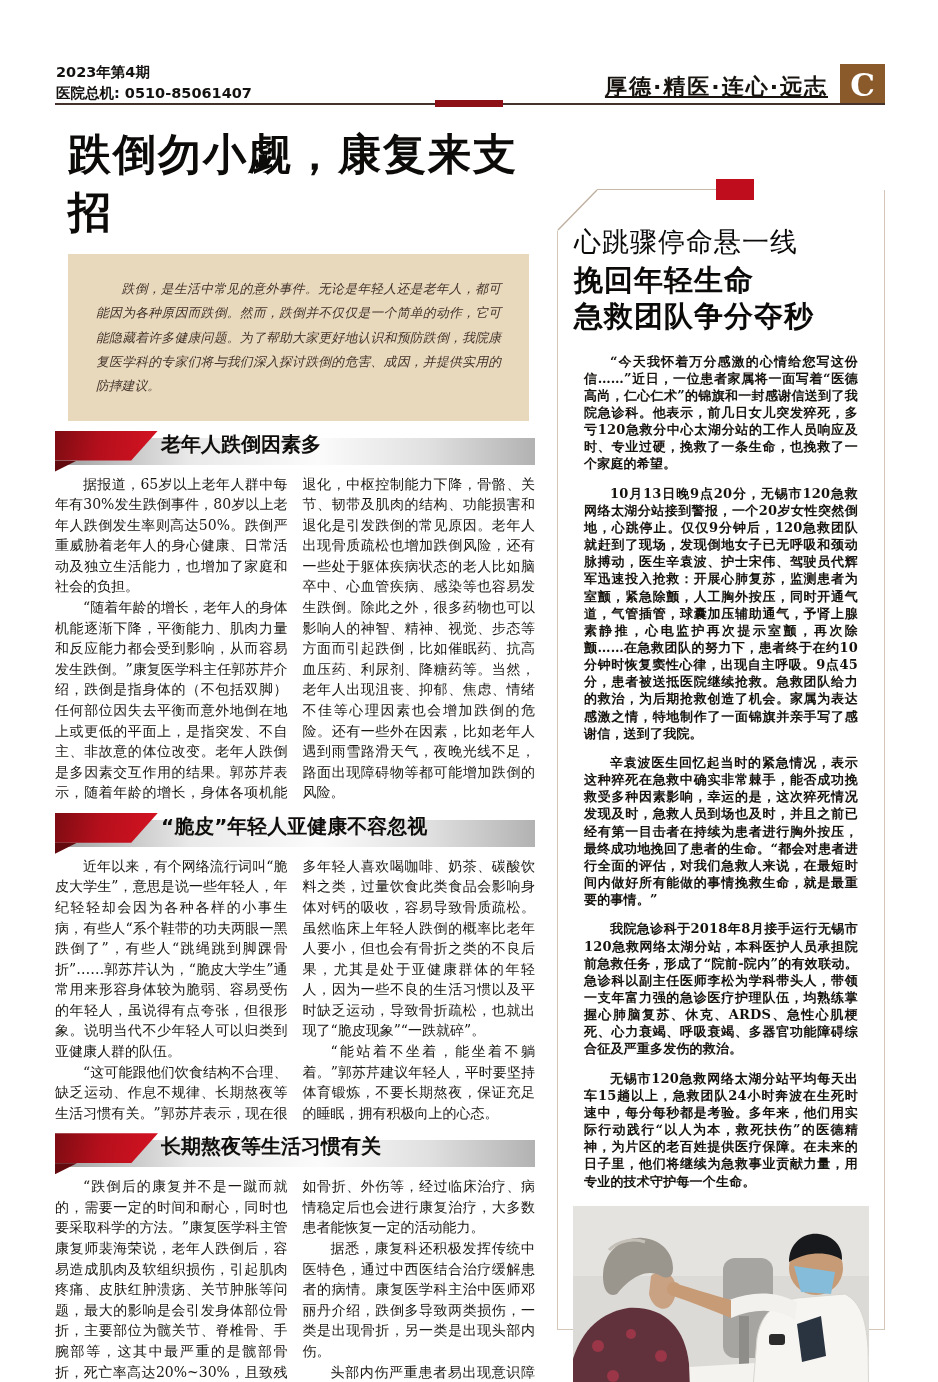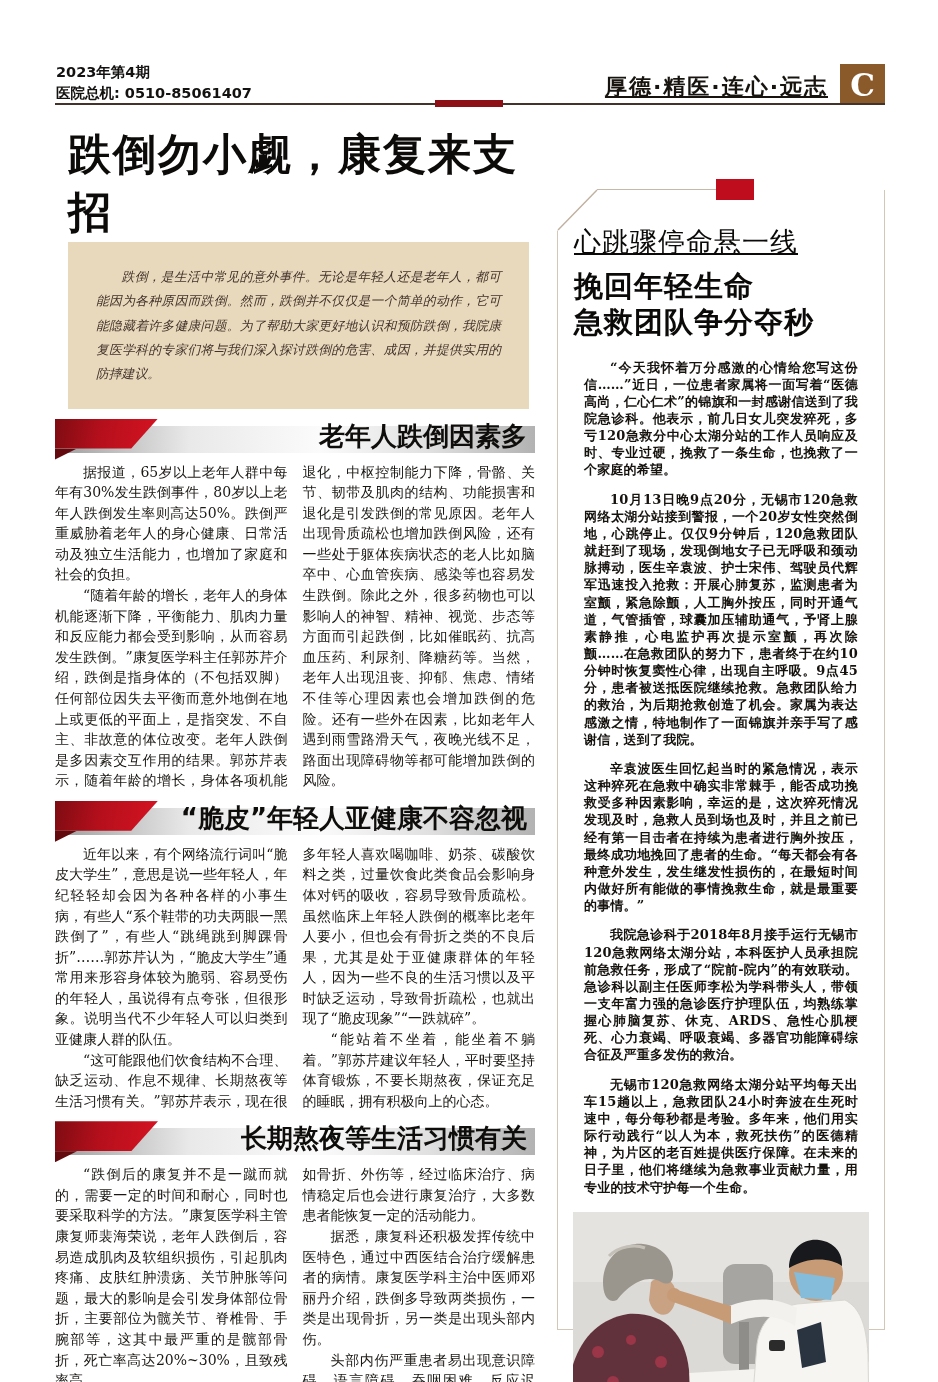--- a/index.html
+++ b/index.html
@@ -12,50 +12,50 @@
   .motto{position:absolute;right:110px;top:72px;font-family:"DejaVu Sans","Liberation Sans",sans-serif;
          font-weight:700;font-size:22px;letter-spacing:2px;color:#17140f;text-decoration:underline;}
   .edition{position:absolute;right:53px;top:64px;width:45px;height:41px;background:#8a5a2a;
            color:#fff;font-family:"DejaVu Serif","Liberation Serif",serif;font-size:31px;font-weight:700;
            display:flex;align-items:center;justify-content:center;}
   .rule{position:absolute;left:55px;top:103px;width:830px;height:2px;background:#44332a;}
   .rule-accent{position:absolute;left:380px;top:-3px;width:68px;height:7px;background:#8c1016;}
 
   
   .left-col{position:absolute;left:55px;top:126px;width:480px;}
-  .headline{margin:0 0 0 13px;font-size:43px;font-weight:900;letter-spacing:2px;color:#0d0b09;
+  .headline{margin:0 0 12px 13px;font-size:43px;font-weight:900;letter-spacing:2px;color:#0d0b09;
             font-family:Liberation Mono, monospace;}
   .intro-box{margin:0 6px 0 13px;background:#e9d9bc;padding:15px 20px 14px 20px;}
   .intro-box p{margin:8px;font-style:italic;font-size:12.8px;line-height:1.9;color:#40322a;
                text-indent:2em;text-align:justify;}
 
   .sec-header{position:relative;height:27px;margin-top:17px;
               background:linear-gradient(90deg,#9d9d9d 0%,#e9e9e9 28%,#fbfbfb 55%,#e0e0e0 78%,#b2b2b2 100%);}
   .ribbon{position:absolute;left:0;top:-7px;width:103px;height:30px;
           background:linear-gradient(100deg,#7e0c12 0%,#b60f1c 45%,#d51322 100%);
           clip-path:polygon(0 0,100% 0,74% 100%,0 100%);}
   .ribbon-fold{position:absolute;left:0;top:23px;width:22px;height:11px;background:#630a0f;
                clip-path:polygon(0 0,100% 0,0 100%);}
-  .sec-title{position:absolute;left:106px;right:8px;top:-7px;text-align:right;
-             font-family:"DejaVu Sans","Liberation Sans",sans-serif;font-weight:700;font-size:26px;color:#0f0d0b;}
+  .sec-title{position:absolute;left:106px;right:8px;top:-7px;text-align:left;
+             font-family:"DejaVu Sans","Liberation Sans",sans-serif;font-weight:700;font-size:20px;color:#0f0d0b;}
   .sec-body{margin-top:9px;columns:2;column-gap:15px;}
   .sec-body p{margin:0;font-size:14px;line-height:1.47;text-align:justify;text-indent:2em;color:#1a1713;}
 
   
   .right-box{position:absolute;left:557px;top:190px;width:328px;height:1140px;
              border:1px solid #d4c7b7;border-top:none;box-sizing:border-box;background:#fff;}
   .corner-mask{position:absolute;top:-1px;left:-1px;width:42px;height:42px;background:#fff;
                clip-path:polygon(0 0,100% 0,0 100%);}
   .corner-diag{position:absolute;top:-1px;left:-1px;}
   .top-line{position:absolute;top:-1px;left:39px;width:121px;height:1px;background:#c7b9a8;}
   .red-tab{position:absolute;top:-11px;left:158px;width:38px;height:21px;background:#c00d1e;}
 
   .feat-inner{padding:34px 14px 0 14px;}
   .feat-title{margin:0 0 18px 2px;font-family:"DejaVu Sans","Liberation Sans",sans-serif;color:#0b0a09;}
-  .feat-title .t1{display:block;font-size:27px;font-weight:500;letter-spacing:1px;margin-bottom:8px;text-decoration:underline;}
+  .feat-title .t1{display:block;font-size:27px;font-weight:500;letter-spacing:1px;margin-bottom:2px;}
   .feat-title .t2{display:block;font-size:29px;font-weight:900;letter-spacing:1px;line-height:1.25;}
   .feat-body p{margin:12px;font-size:13px;font-weight:600;line-height:1.32;letter-spacing:0.2px;
                text-align:justify;text-indent:2em;color:#16130f;}
   .photo{margin:16px auto 0 auto;width:296px;height:207px;display:block;}
   .caption{margin:14px 4px 0 4px;font-style:italic;font-size:12.6px;line-height:1.7;color:#2c241d;
            text-align:justify;text-indent:2em;}
 </style>
 </head>
 <body>
 
@@ -129,21 +129,21 @@
 
     <div class="feat-inner">
       <h2 class="feat-title">
         <span class="t1">心跳骤停命悬一线</span>
         <span class="t2">挽回年轻生命</span>
         <span class="t2">急救团队争分夺秒</span>
       </h2>
       <div class="feat-body">
         <p>“今天我怀着万分感激的心情给您写这份信……”近日，一位患者家属将一面写着“医德高尚，仁心仁术”的锦旗和一封感谢信送到了我院急诊科。他表示，前几日女儿突发猝死，多亏120急救分中心太湖分站的工作人员响应及时、专业过硬，挽救了一条生命，也挽救了一个家庭的希望。</p>
         <p>10月13日晚9点20分，无锡市120急救网络太湖分站接到警报，一个20岁女性突然倒地，心跳停止。仅仅9分钟后，120急救团队就赶到了现场，发现倒地女子已无呼吸和颈动脉搏动，医生辛袁波、护士宋伟、驾驶员代辉军迅速投入抢救：开展心肺复苏，监测患者为室颤，紧急除颤，人工胸外按压，同时开通气道，气管插管，球囊加压辅助通气，予肾上腺素静推，心电监护再次提示室颤，再次除颤……在急救团队的努力下，患者终于在约10分钟时恢复窦性心律，出现自主呼吸。9点45分，患者被送抵医院继续抢救。急救团队给力的救治，为后期抢救创造了机会。家属为表达感激之情，特地制作了一面锦旗并亲手写了感谢信，送到了我院。</p>
-        <p>辛袁波医生回忆起当时的紧急情况，表示这种猝死在急救中确实非常棘手，能否成功挽救受多种因素影响，幸运的是，这次猝死情况发现及时，急救人员到场也及时，并且之前已经有第一目击者在持续为患者进行胸外按压，最终成功地挽回了患者的生命。“每天都会有各种意外发生，发生继发性损伤的，在最短时间内做好所有能做的事情挽救生命，就是最重要的事情。”</p>
+        <p>辛袁波医生回忆起当时的紧急情况，表示这种猝死在急救中确实非常棘手，能否成功挽救受多种因素影响，幸运的是，这次猝死情况发现及时，急救人员到场也及时，并且之前已经有第一目击者在持续为患者进行胸外按压，最终成功地挽回了患者的生命。“都会对患者进行全面的评估，对我们急救人来说，在最短时间内做好所有能做的事情挽救生命，就是最重要的事情。”</p>
         <p>我院急诊科于2018年8月接手运行无锡市120急救网络太湖分站，本科医护人员承担院前急救任务，形成了“院前-院内”的有效联动。急诊科以副主任医师李松为学科带头人，带领一支年富力强的急诊医疗护理队伍，均熟练掌握心肺脑复苏、休克、ARDS、急性心肌梗死、心力衰竭、呼吸衰竭、多器官功能障碍综合征及严重多发伤的救治。</p>
         <p>无锡市120急救网络太湖分站平均每天出车15趟以上，急救团队24小时奔波在生死时速中，每分每秒都是考验。多年来，他们用实际行动践行“以人为本，救死扶伤”的医德精神，为片区的老百姓提供医疗保障。在未来的日子里，他们将继续为急救事业贡献力量，用专业的技术守护每一个生命。</p>
       </div>
 
       <svg class="photo" viewBox="0 0 296 207">
         <rect x="0" y="0" width="296" height="207" fill="#dcdad6"></rect>
         <rect x="0" y="0" width="296" height="70" fill="#e5e3df"></rect>
 
         <rect x="150" y="52" width="50" height="100" rx="12" fill="#a7a5a2"></rect>
         <rect x="166" y="110" width="10" height="60" fill="#8f8d8a"></rect>

